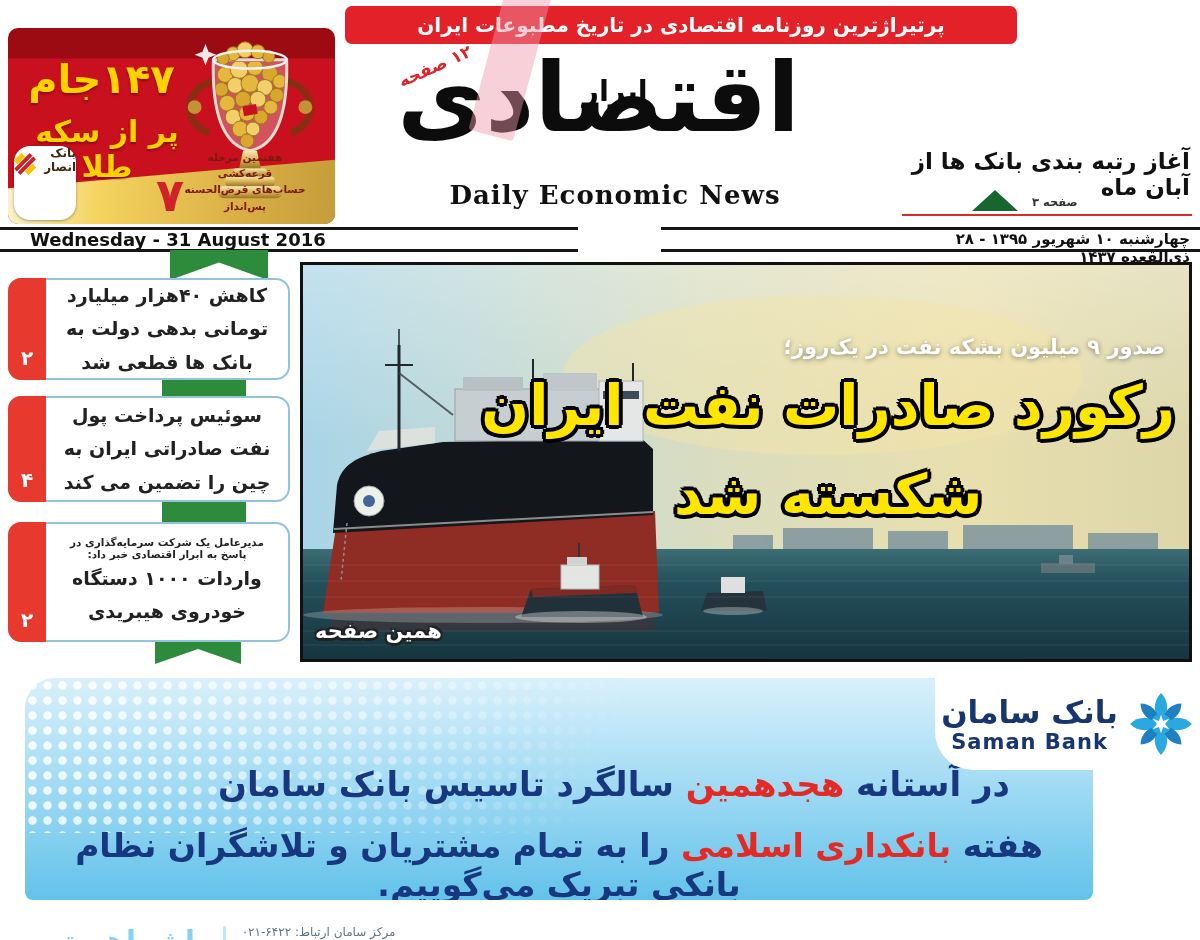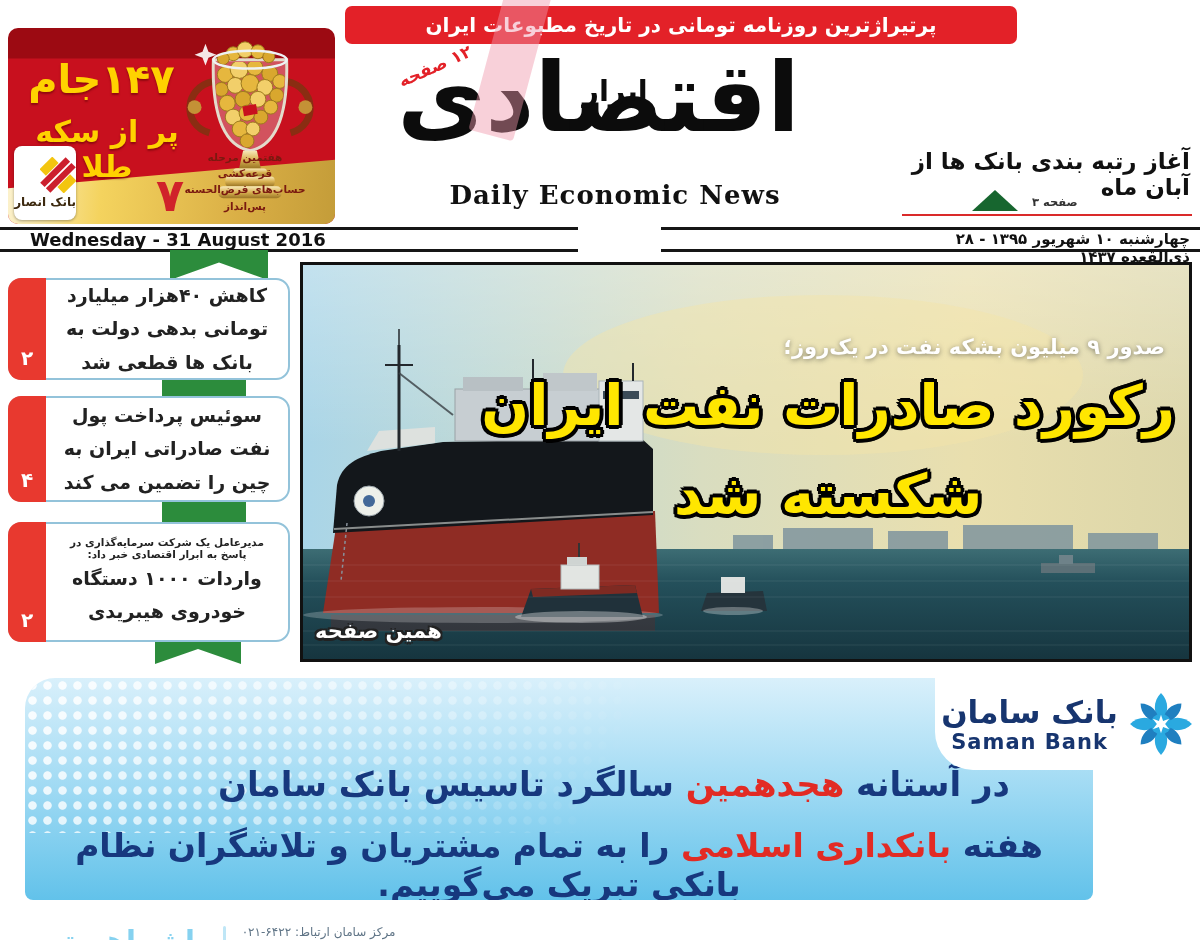--- a/index.html
+++ b/index.html
@@ -19,22 +19,22 @@
          background:linear-gradient(95deg,#fdf6dd 0%,#f4d35e 30%,#d9ae45 70%,#c19a37 100%);
          transform:skewY(-5deg);z-index:1;}
   .ansar .a1{position:absolute;left:16px;top:28px;width:155px;text-align:center;color:#ffd200;
              font-weight:900;font-size:40px;z-index:2;text-shadow:0 2px 2px rgba(90,0,0,.5);}
   .ansar .a2{position:absolute;left:4px;top:86px;width:190px;text-align:center;color:#ffd200;
              font-weight:900;font-size:30px;z-index:2;text-shadow:0 2px 2px rgba(90,0,0,.5);}
   .ansar .trophy{position:absolute;right:6px;top:2px;width:158px;height:188px;z-index:3;}
   .ansar .seven{position:absolute;left:148px;bottom:2px;font-size:46px;font-weight:900;color:#d0222a;z-index:4;}
   .ansar .lottery{position:absolute;left:176px;bottom:10px;width:122px;text-align:center;color:#7a1a10;
                   font-size:10.5px;font-weight:bold;line-height:1.55;z-index:4;}
-  .ansar .bankbox{position:absolute;left:6px;bottom:4px;width:62px;height:74px;background:#fff;border-radius:8px;
-                  z-index:5;display:flex;flex-direction:column;align-items:flex-end;justify-content:center;gap:2px;
+  .ansar .bankbox{position:absolute;left:6px;bottom:4px;width:62px;height:74px;background:#fff;border-radius:16px;
+                  z-index:5;display:flex;flex-direction:row;align-items:flex-start;justify-content:center;gap:2px;
                   box-shadow:0 1px 3px rgba(0,0,0,.35);}
   .ansar .bankname{font-size:12px;font-weight:900;color:#3d2a10;}
   
   .pages-note{position:absolute;left:396px;top:56px;color:#e32128;font-weight:900;font-size:17px;
               transform:rotate(-24deg);z-index:4;}
   .m-main{position:absolute;left:425px;top:26px;width:375px;text-align:right;font-size:96px;font-weight:900;
           color:#0c0c0c;z-index:2;line-height:1.5;}
   .m-small{position:absolute;left:540px;top:74px;width:150px;text-align:center;font-size:29px;font-weight:900;
            color:#0c0c0c;z-index:3;}
   .m-sub{position:absolute;left:430px;top:180px;width:370px;text-align:center;font-family:"DejaVu Serif",serif;
@@ -107,21 +107,21 @@
   .footer .divider{width:3px;height:30px;background:#bfe6f6;border-radius:2px;}
   .footer .contact{display:flex;flex-direction:column;justify-content:center;line-height:1.4;}
   .footer .c1{font-size:12px;font-weight:normal;color:#5f7486;}
   .footer .c2{font-size:13px;font-weight:bold;color:#5f7486;direction:ltr;}
 </style>
 </head>
 <body>
 
 <div class="canvas">
 
-  <div class="top-banner rtl">پرتیراژترین روزنامه تومانی در تاریخ مطبوعات ایران</div>
+  <div class="top-banner rtl">پرتیراژترین روزنامه اقتصادی در تاریخ مطبوعات ایران</div>
   <div class="watermark"></div>
 
   <div class="ansar">
     <div class="gold-band"></div>
     <div class="a1 rtl">۱۴۷جام</div>
     <div class="a2 rtl">پر از سکه طلا</div>
     <svg class="trophy" viewBox="0 0 150 190">
       <defs>
         <linearGradient id="gbase" x1="0" y1="0" x2="0" y2="1">
           <stop offset="0" stop-color="#f7e9b8"></stop>

